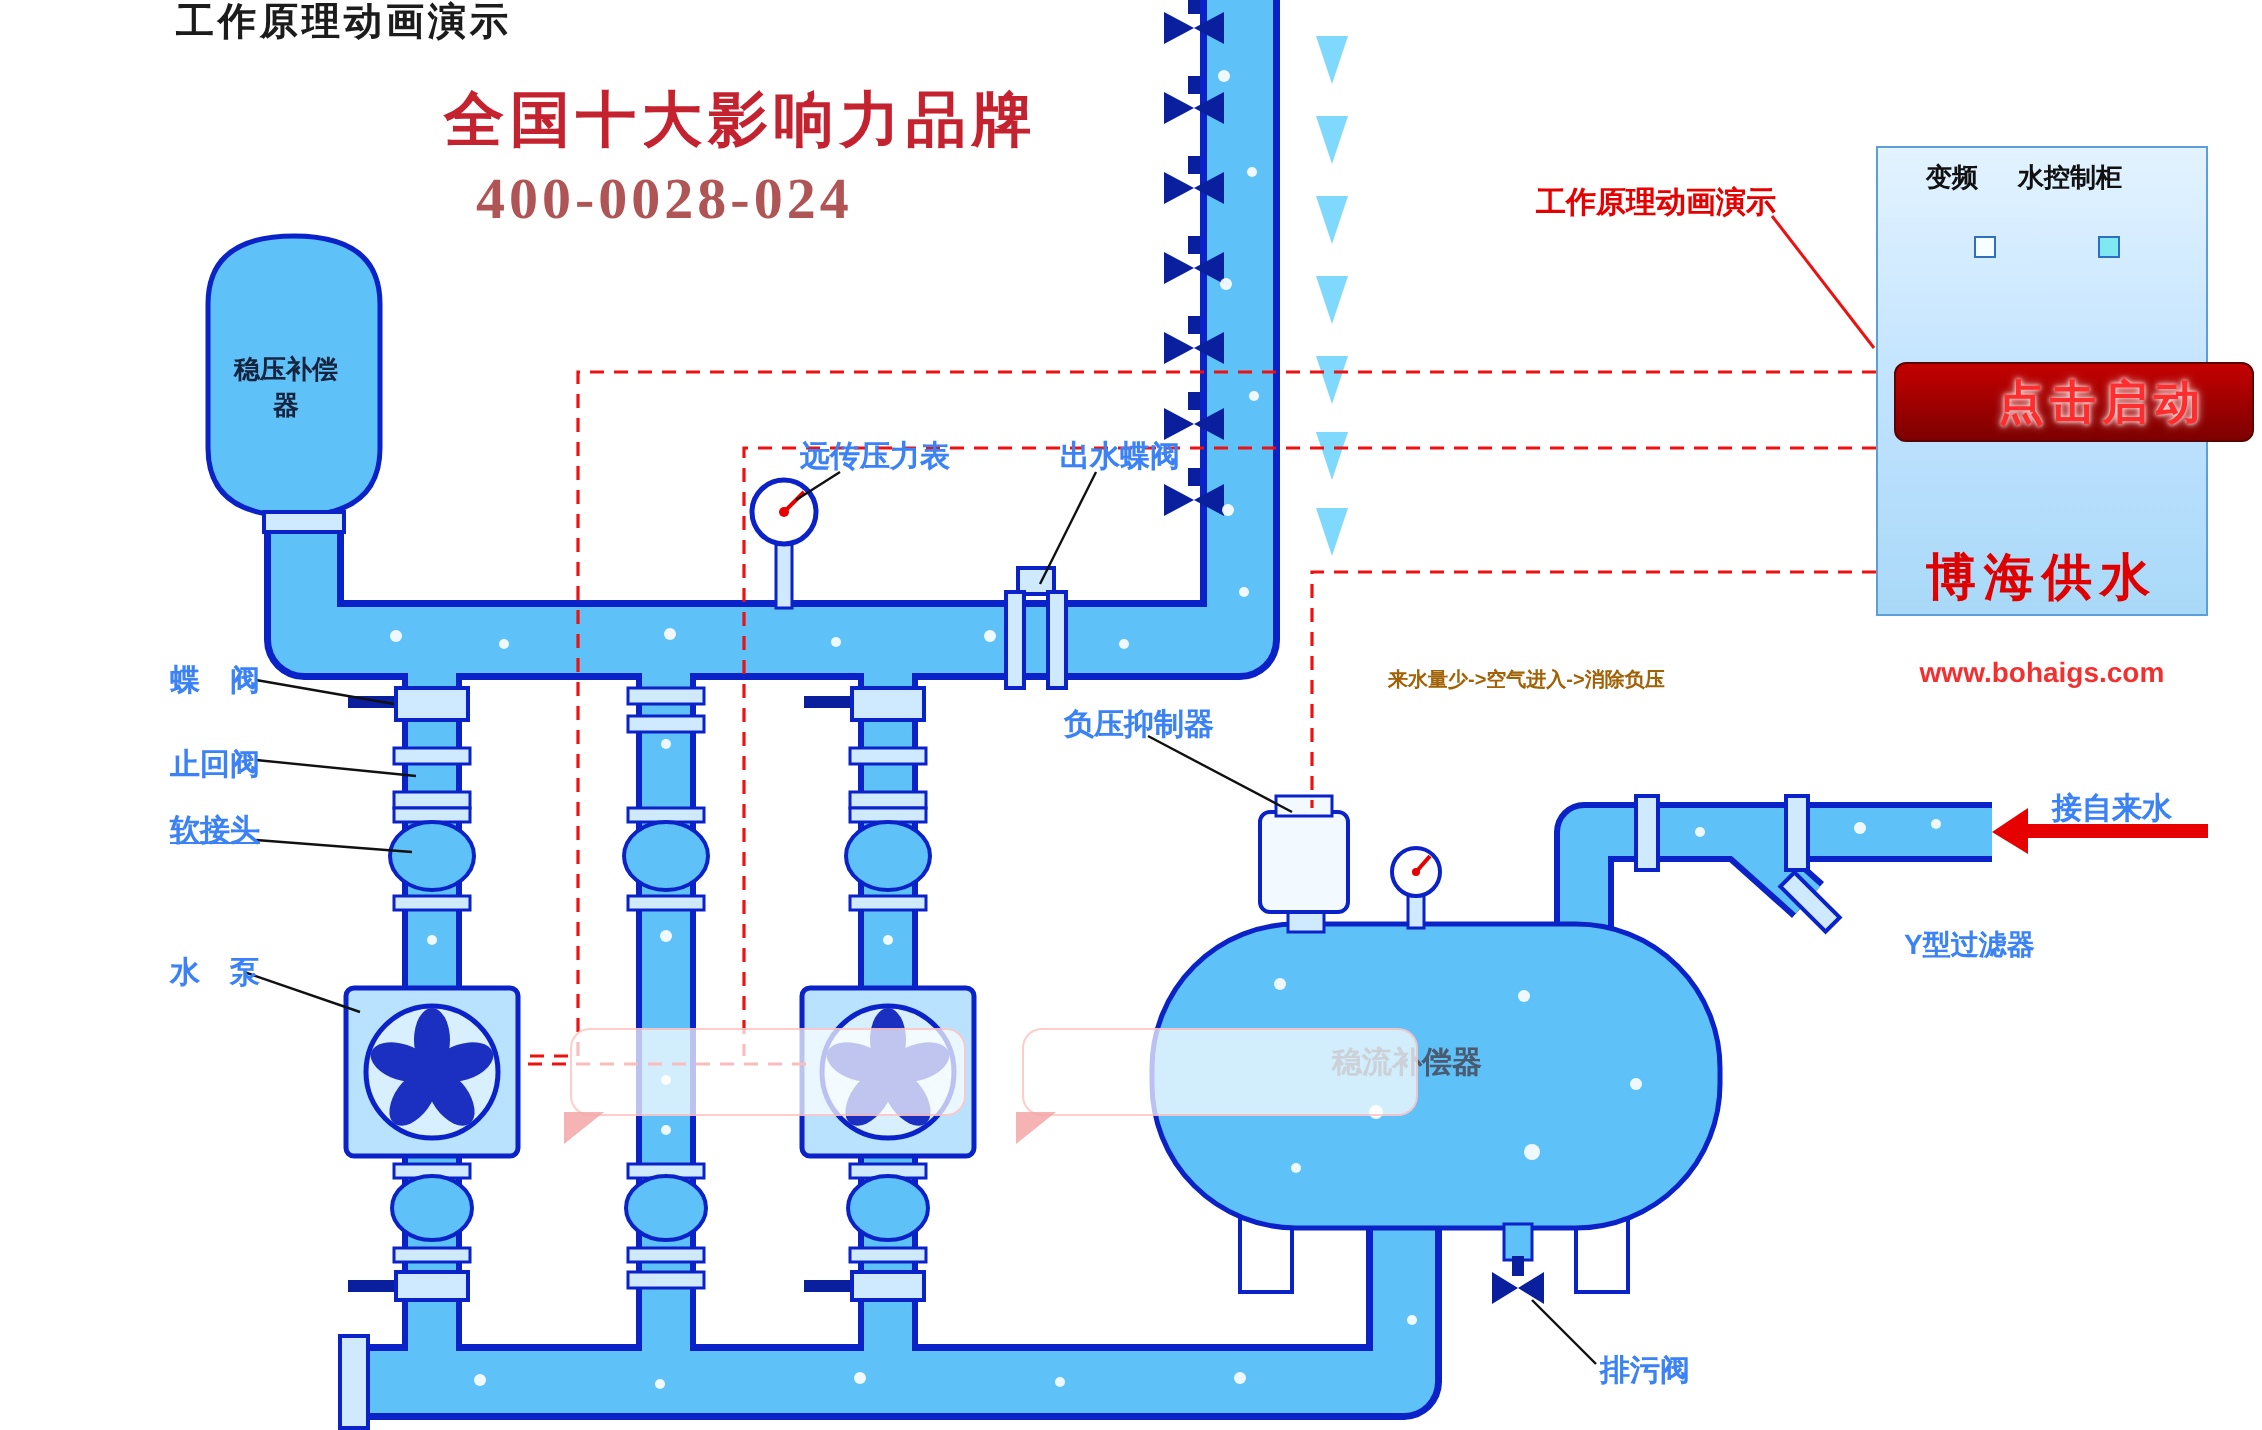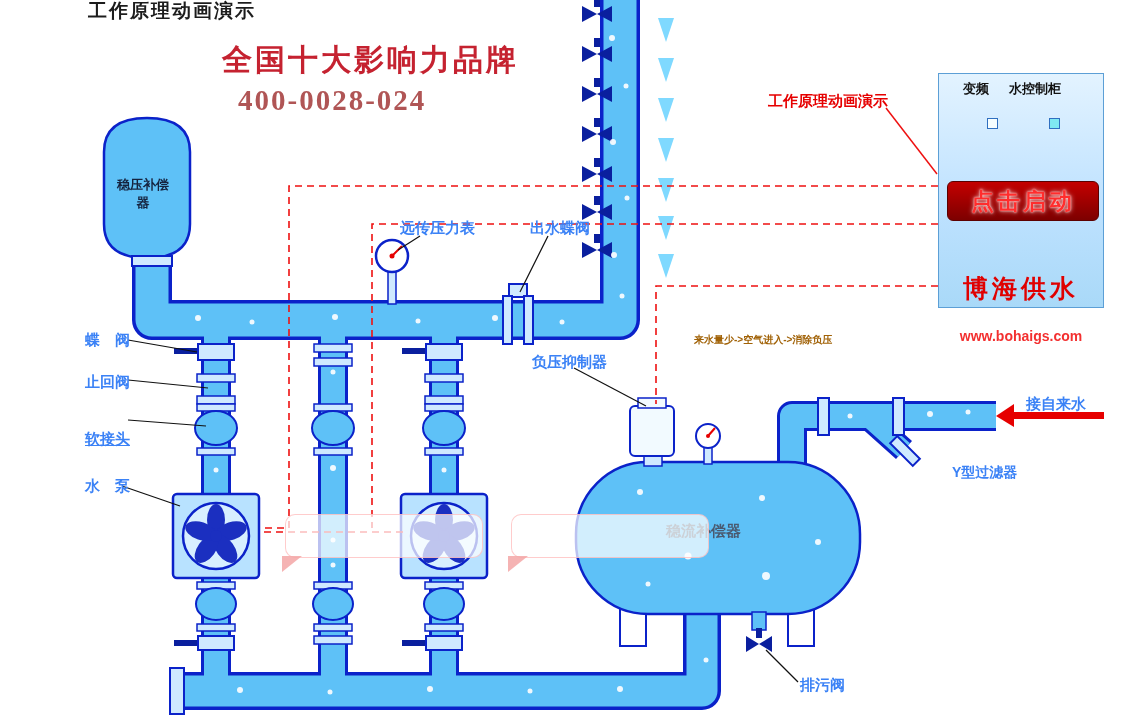--- a/index.html
+++ b/index.html
@@ -25,21 +25,21 @@
          border:1px solid #5c9fd6;box-sizing:border-box;}
   .panel-hdr{position:absolute;top:6px;font-size:13px;color:#111;font-weight:600;}
   .ind{position:absolute;top:44px;width:11px;height:11px;border:1px solid #2f6fc0;box-sizing:border-box;}
   .ind.vfd{left:48px;background:#f6feff;}
   .ind.cab{left:110px;background:#7fe8f2;}
   .start-btn{position:absolute;left:8px;top:107px;width:150px;height:38px;cursor:pointer;
              background:linear-gradient(180deg,#c40000,#7d0000);
              border:1px solid #5c0000;border-radius:6px;
              color:#ff2d2d;text-shadow:0 0 2px #fff,0 0 5px #ffd0d0;
              font-family:"Liberation Sans",sans-serif;font-size:23px;font-weight:bold;letter-spacing:3px;
-             display:flex;align-items:center;justify-content:center;}
+             display:flex;align-items:center;justify-content:center;padding-left:28px;}
   .panel-company{position:absolute;top:198px;width:100%;text-align:center;color:#e00000;
                  font:bold 25px "Liberation Serif",serif;letter-spacing:4px;}
   .panel-phone{position:absolute;top:234px;width:100%;text-align:center;color:#f32020;
                font-size:18px;font-weight:bold;}
   .panel-site{position:absolute;top:254px;width:100%;text-align:center;color:#f33030;
               font-size:14px;font-weight:bold;}
 
   
   .callout{position:absolute;top:514px;width:196px;height:42px;z-index:5;
            background:rgba(255,255,255,0.72);
@@ -286,21 +286,21 @@
 
   <div class="lbl page-title">工作原理动画演示</div>
   <div class="lbl slogan">全国十大影响力品牌</div>
   <div class="lbl hotline">400-0028-024</div>
   <div class="lbl start-hint">工作原理动画演示</div>
   <div class="lbl flow-note">来水量少-&gt;空气进入-&gt;消除负压</div>
 
   <div class="lbl tank-top-label">稳压补偿器</div>
   <div class="lbl" style="left:85px;top:331px;">蝶　阀</div>
   <div class="lbl" style="left:85px;top:373px;">止回阀</div>
-  <div class="lbl" style="left:85px;top:430px;text-decoration:underline;">软接头</div>
+  <div class="lbl" style="left:85px;top:406px;text-decoration:underline;">软接头</div>
   <div class="lbl" style="left:85px;top:477px;">水　泵</div>
   <div class="lbl" style="left:400px;top:219px;">远传压力表</div>
   <div class="lbl" style="left:530px;top:219px;">出水蝶阀</div>
   <div class="lbl" style="left:532px;top:353px;">负压抑制器</div>
   <div class="lbl flow-tank-label">稳流补偿器</div>
   <div class="lbl" style="left:800px;top:676px;">排污阀</div>
   <div class="lbl" style="left:952px;top:464px;font-size:14px;">Y型过滤器</div>
   <div class="lbl" style="left:1026px;top:395px;">接自来水</div>
 
   <div class="callout c1"></div>

